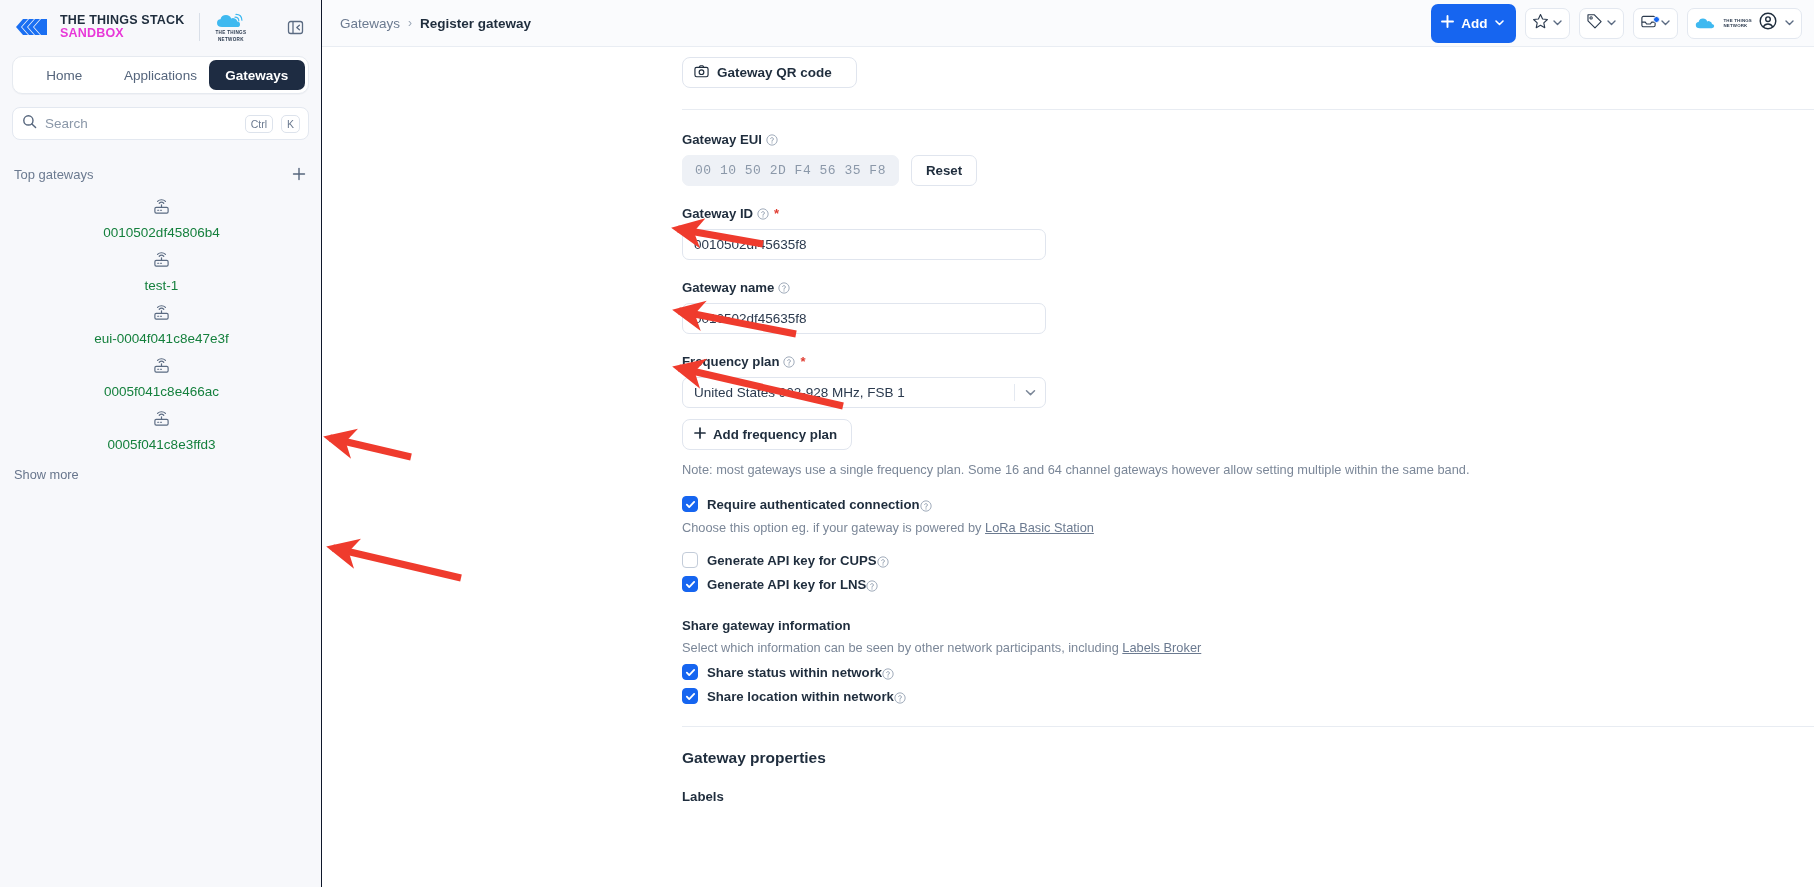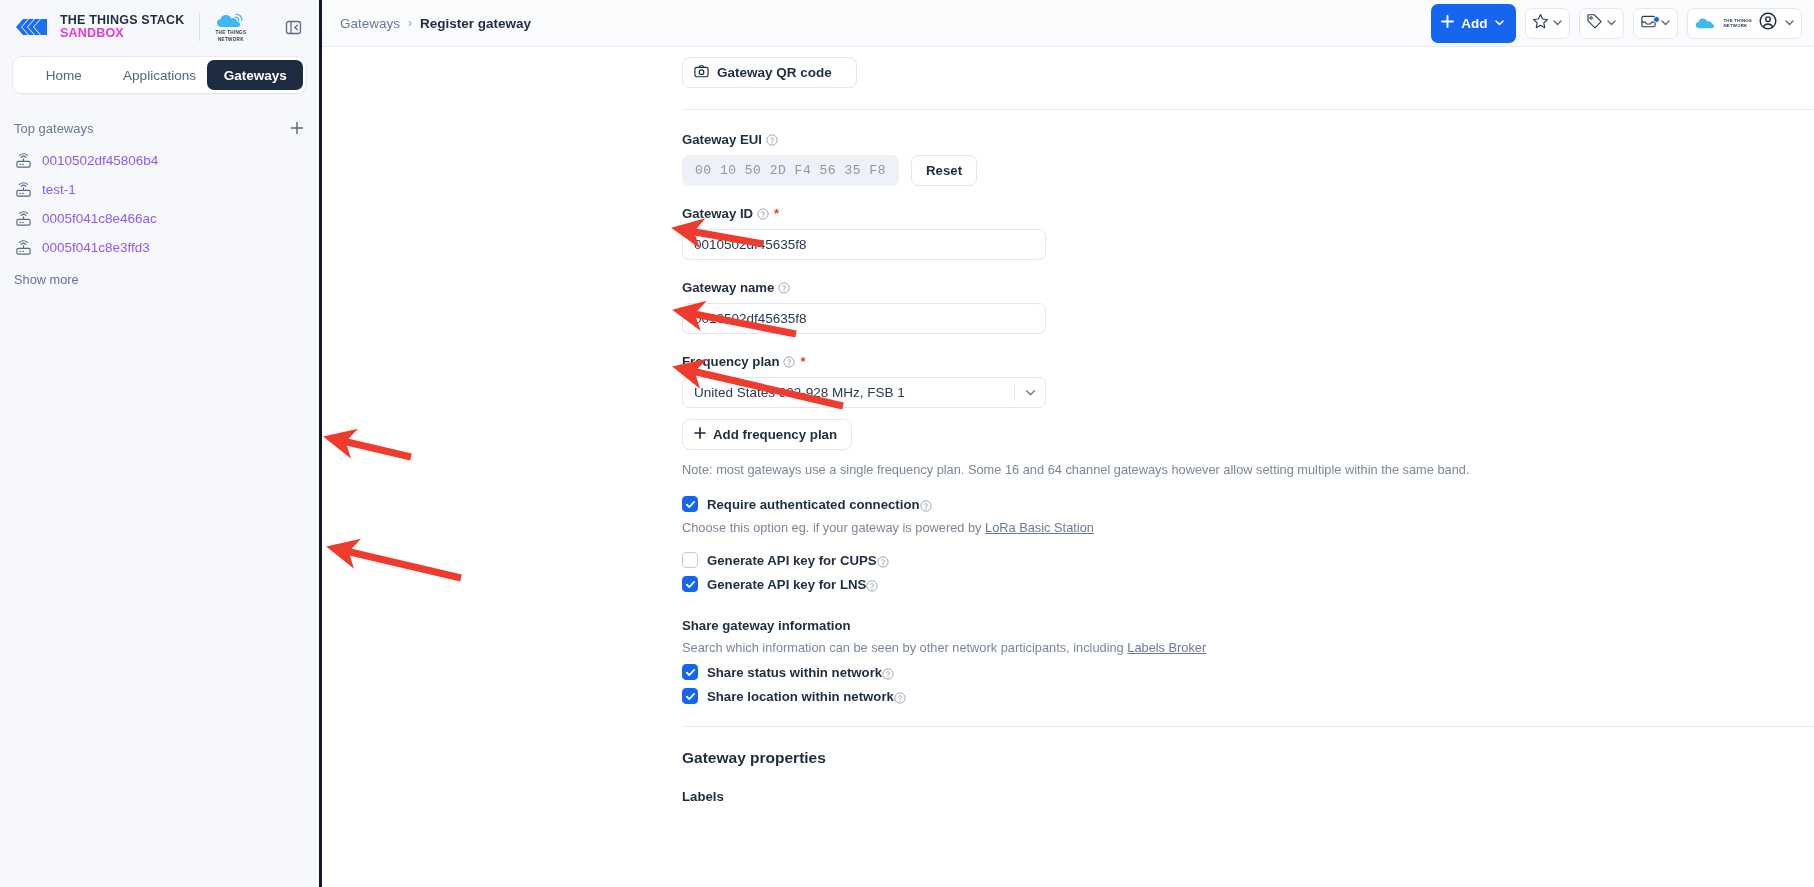--- a/index.html
+++ b/index.html
@@ -9,21 +9,21 @@
     background: #ffffff;
     color: #25374f;
     overflow: hidden;
   }
   .app { display: flex; width: 1814px; height: 887px; }
 
   
   .sidebar {
     width: 322px; min-width: 322px; height: 887px;
     background: #f7f8fb;
-    border-right: 3px solid #0f172a;
+    border-right: 1px solid #0f172a;
     display: flex; flex-direction: column;
   }
   .brand-row {
     height: 54px; display: flex; align-items: center;
     padding: 0 14px; gap: 12px;
   }
   .logo-mark { display:flex; align-items:center; }
   .logo-text { line-height: 1.05; }
   .logo-text .l1 {
     font-size: 12.5px; font-weight: bold; letter-spacing: .2px; color: #1f2d3d;
@@ -77,21 +77,21 @@
     font-size: 13px; color:#6b7a90;
   }
   .section-head .plus {
     margin-left:auto; width:20px;height:20px; display:flex;
     align-items:center;justify-content:center; cursor:pointer; color:#55657c;
   }
   .gw-list { margin-top: 8px; }
   .gw-item {
     display:flex; align-items:center; gap:10px;
     padding: 5px 12px 5px 14px; cursor:pointer;
-    font-size: 13.5px; color:#8b5cf6; min-height:29px;
+    font-size: 13.5px; color:#15803d; min-height:29px;flex-direction:column;
   }
   .gw-icon { width:18px;height:18px;display:flex;align-items:center;justify-content:center; }
   .show-more {
     margin: 10px 0 0 14px; font-size: 12.8px; color:#67758c; cursor:pointer;
   }
 
   
   .main { flex:1; height:887px; position:relative; background:#fff; overflow:hidden; }
   .topbar {
     height: 47px; background:#fafbfd; border-bottom:1px solid #e9edf3;
@@ -242,20 +242,31 @@
         </svg>
       </span>
     </div>
 
     <div class="nav-tabs">
       <div class="nav-tab">Home</div>
       <div class="nav-tab">Applications</div>
       <div class="nav-tab active">Gateways</div>
     </div>
 
+    <div class="search-wrap">
+      <span>
+        <svg width="15" height="15" viewBox="0 0 15 15">
+          <circle cx="6.4" cy="6.4" r="4.6" fill="none" stroke="#55657c" stroke-width="1.4"></circle>
+          <line x1="9.9" y1="9.9" x2="13.6" y2="13.6" stroke="#55657c" stroke-width="1.4" stroke-linecap="round"></line>
+        </svg>
+      </span>
+      <input class="search-input" type="text" placeholder="Search" style="">
+      <span class="kbd">Ctrl</span>
+      <span class="kbd">K</span>
+    </div>
 
     <div class="section-head">
       <span>Top gateways</span>
       <span class="plus">
         <svg width="14" height="14" viewBox="0 0 14 14">
           <line x1="7" y1="1.5" x2="7" y2="12.5" stroke="#55657c" stroke-width="1.4" stroke-linecap="round"></line>
           <line x1="1.5" y1="7" x2="12.5" y2="7" stroke="#55657c" stroke-width="1.4" stroke-linecap="round"></line>
         </svg>
       </span>
     </div>
@@ -297,20 +308,35 @@
               <g fill="none" stroke="#5b6b82" stroke-width="1.25" stroke-linecap="round">
                 <rect x="2" y="10" width="14" height="6" rx="1.4"></rect>
                 <line x1="5" y1="13" x2="6" y2="13"></line>
                 <line x1="8" y1="13" x2="9" y2="13"></line>
                 <path d="M9 9.6 V7.2"></path>
                 <path d="M6.6 5.6 A3.4 3.4 0 0 1 11.4 5.6"></path>
                 <path d="M4.8 3.6 A6 6 0 0 1 13.2 3.6"></path>
               </g>
             </svg>
         </span>
+        <span>eui-0004f041c8e47e3f</span>
+      </div>
+      <div class="gw-item">
+        <span class="gw-icon">
+          <svg width="17" height="17" viewBox="0 0 18 18">
+              <g fill="none" stroke="#5b6b82" stroke-width="1.25" stroke-linecap="round">
+                <rect x="2" y="10" width="14" height="6" rx="1.4"></rect>
+                <line x1="5" y1="13" x2="6" y2="13"></line>
+                <line x1="8" y1="13" x2="9" y2="13"></line>
+                <path d="M9 9.6 V7.2"></path>
+                <path d="M6.6 5.6 A3.4 3.4 0 0 1 11.4 5.6"></path>
+                <path d="M4.8 3.6 A6 6 0 0 1 13.2 3.6"></path>
+              </g>
+            </svg>
+        </span>
         <span>0005f041c8e466ac</span>
       </div>
       <div class="gw-item">
         <span class="gw-icon">
           <svg width="17" height="17" viewBox="0 0 18 18">
               <g fill="none" stroke="#5b6b82" stroke-width="1.25" stroke-linecap="round">
                 <rect x="2" y="10" width="14" height="6" rx="1.4"></rect>
                 <line x1="5" y1="13" x2="6" y2="13"></line>
                 <line x1="8" y1="13" x2="9" y2="13"></line>
                 <path d="M9 9.6 V7.2"></path>
@@ -573,21 +599,21 @@
                   </svg>
               </span>
             </span>
           </div>
         </div>
 
         
         <div style="margin-top:26px;">
           <div class="sub-label">Share gateway information</div>
           <div class="hint" style="margin-top:7px;">
-            <span>Search which information can be seen by other network participants, including </span><a class="link">Labels Broker</a>
+            <span>Select which information can be seen by other network participants, including </span><a class="link">Labels Broker</a>
           </div>
           <div class="cb-row" style="margin-top:9px;">
             <span class="cb on">
               <svg width="11" height="11" viewBox="0 0 12 12">
                   <path d="M2 6.2 L4.6 8.8 L10 3.2" fill="none" stroke="#fff" stroke-width="2" stroke-linecap="round" stroke-linejoin="round"></path>
                 </svg>
             </span>
             <span class="cb-label">
               <span>Share status within network</span>
               <span class="qmark">

